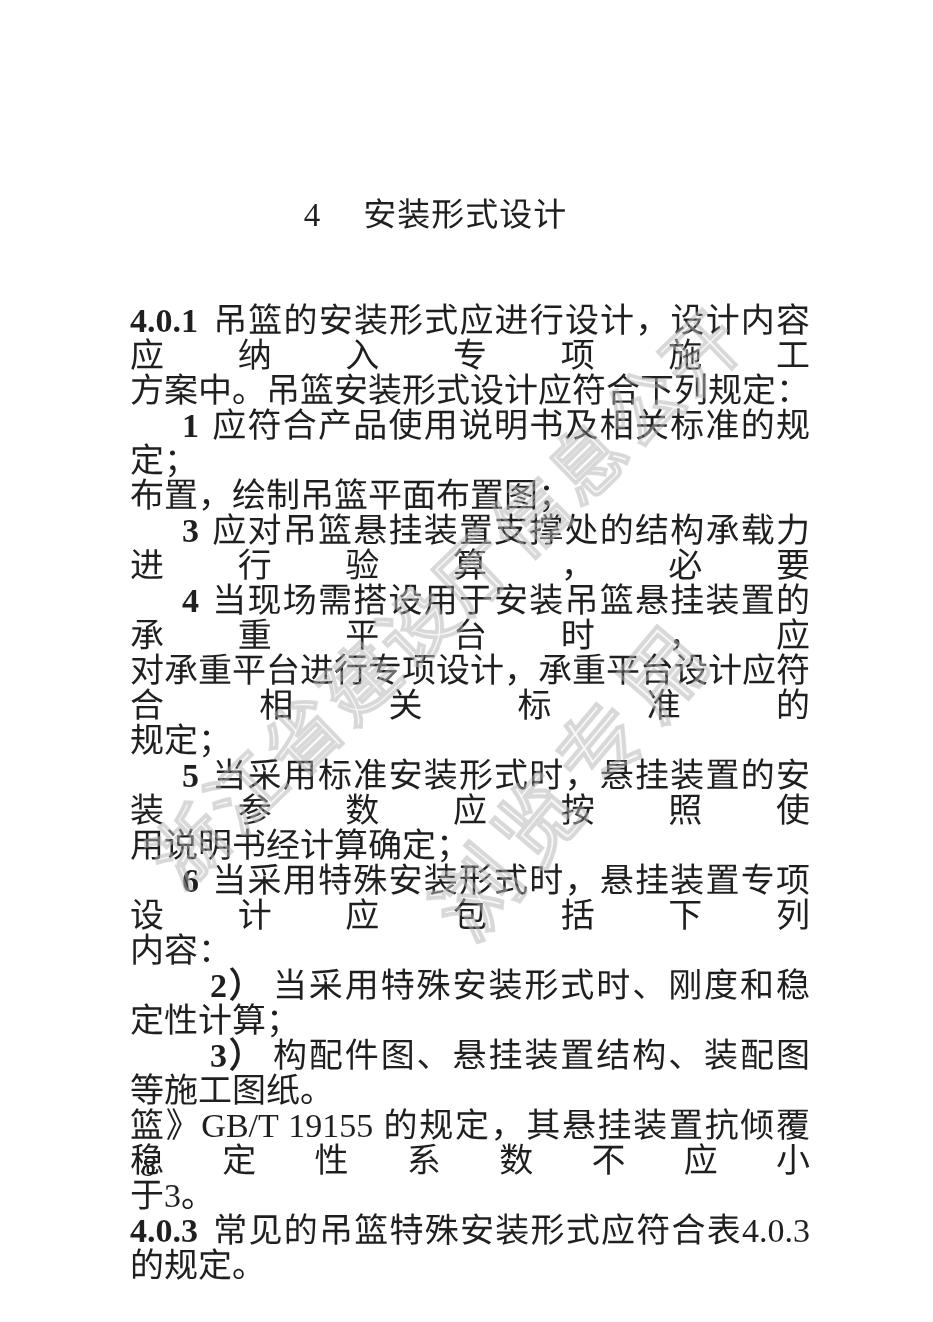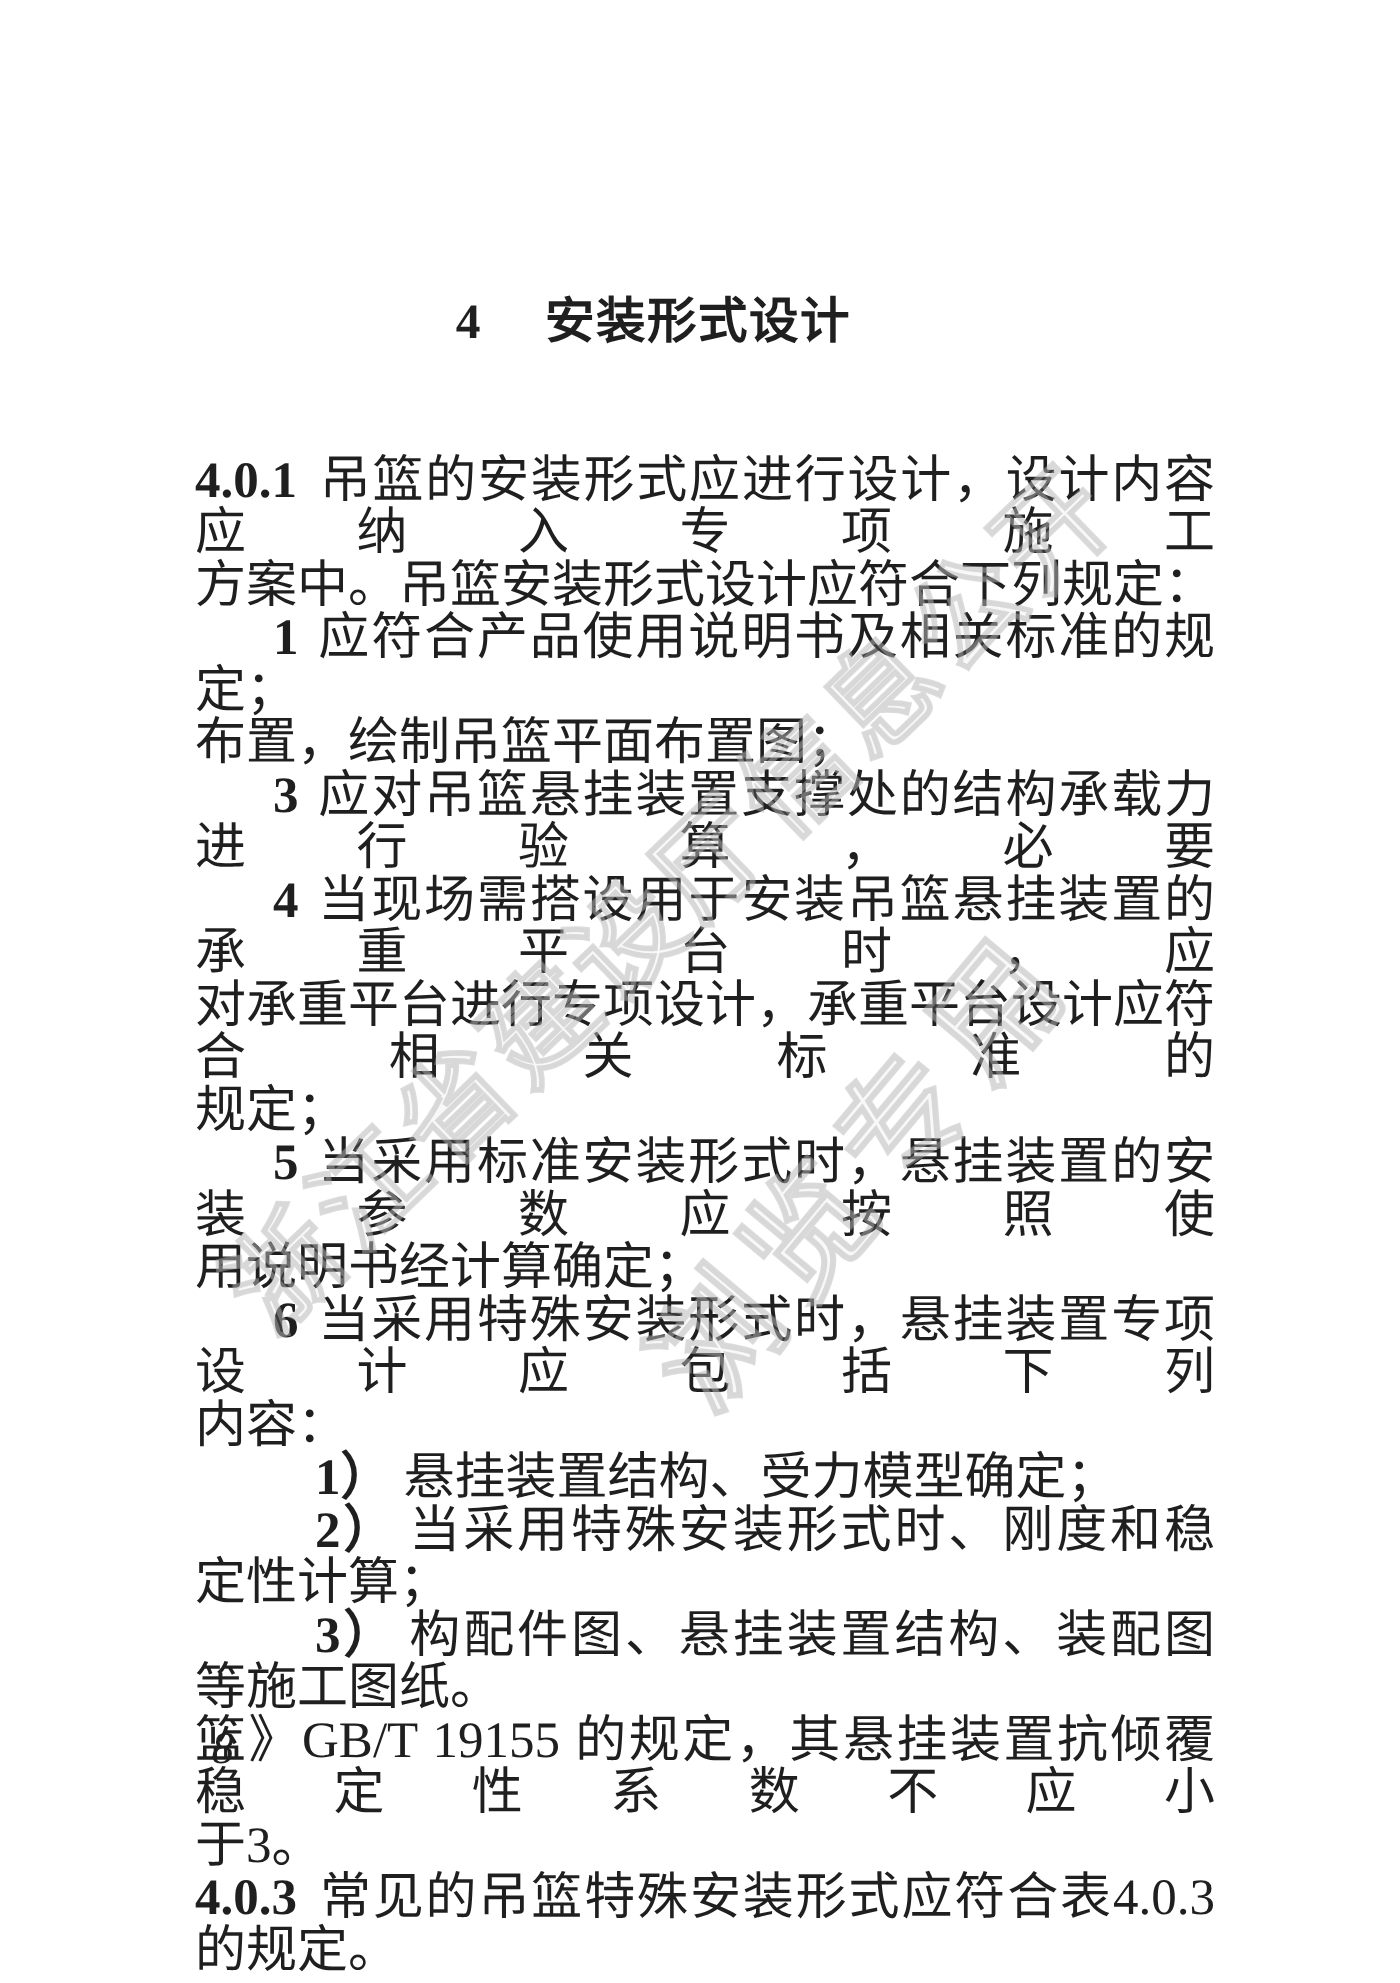--- a/index.html
+++ b/index.html
@@ -13,21 +13,21 @@
     color:#1f1f1f;
   }
 
   
   .chapter-title {
     position:absolute;
     left:0; top:194px;
     width:871px;
     text-align:center;
     font-size:33px;
-    font-weight:bold;
+    font-weight:normal;
     line-height:42px;
     letter-spacing:1px;
   }
   .chapter-title .num { margin-right:42px; }
 
   
   .doc-body {
     position:absolute;
     left:130px; top:303px;
     width:680px;
@@ -95,21 +95,20 @@
       <div class="line first-item"><b class="lbl lbl-item">1</b><span>应符合产品使用说明书及相关标准的规定；</span></div>
       <div class="line"><span>布置，绘制吊篮平面布置图；</span></div>
       <div class="line fill first-item"><b class="lbl lbl-item">3</b><span>应对吊篮悬挂装置支撑处的结构承载力进行验算，必要</span></div>
       <div class="line fill first-item"><b class="lbl lbl-item">4</b><span>当现场需搭设用于安装吊篮悬挂装置的承重平台时，应</span></div>
       <div class="line fill"><span>对承重平台进行专项设计，承重平台设计应符合相关标准的</span></div>
       <div class="line"><span>规定；</span></div>
       <div class="line fill first-item"><b class="lbl lbl-item">5</b><span>当采用标准安装形式时，悬挂装置的安装参数应按照使</span></div>
       <div class="line"><span>用说明书经计算确定；</span></div>
       <div class="line fill first-item"><b class="lbl lbl-item">6</b><span>当采用特殊安装形式时，悬挂装置专项设计应包括下列</span></div>
       <div class="line"><span>内容：</span></div>
-      <div class="line first-subitem"><b class="lbl lbl-subitem">1）</b><span>悬挂装置结构、受力模型确定；</span></div>
       <div class="line first-subitem"><b class="lbl lbl-subitem">2）</b><span>当采用特殊安装形式时、刚度和稳定性计算；</span></div>
       <div class="line first-subitem"><b class="lbl lbl-subitem">3）</b><span>构配件图、悬挂装置结构、装配图等施工图纸。</span></div>
       <div class="line fill"><span>篮》GB/T 19155 的规定，其悬挂装置抗倾覆稳定性系数不应小</span></div>
       <div class="line"><span>于3。</span></div>
       <div class="line first-section"><b class="lbl lbl-section">4.0.3</b><span>常见的吊篮特殊安装形式应符合表4.0.3 的规定。</span></div>
     </div>
 
   <div class="page-number">8</div>
 
 </div>

